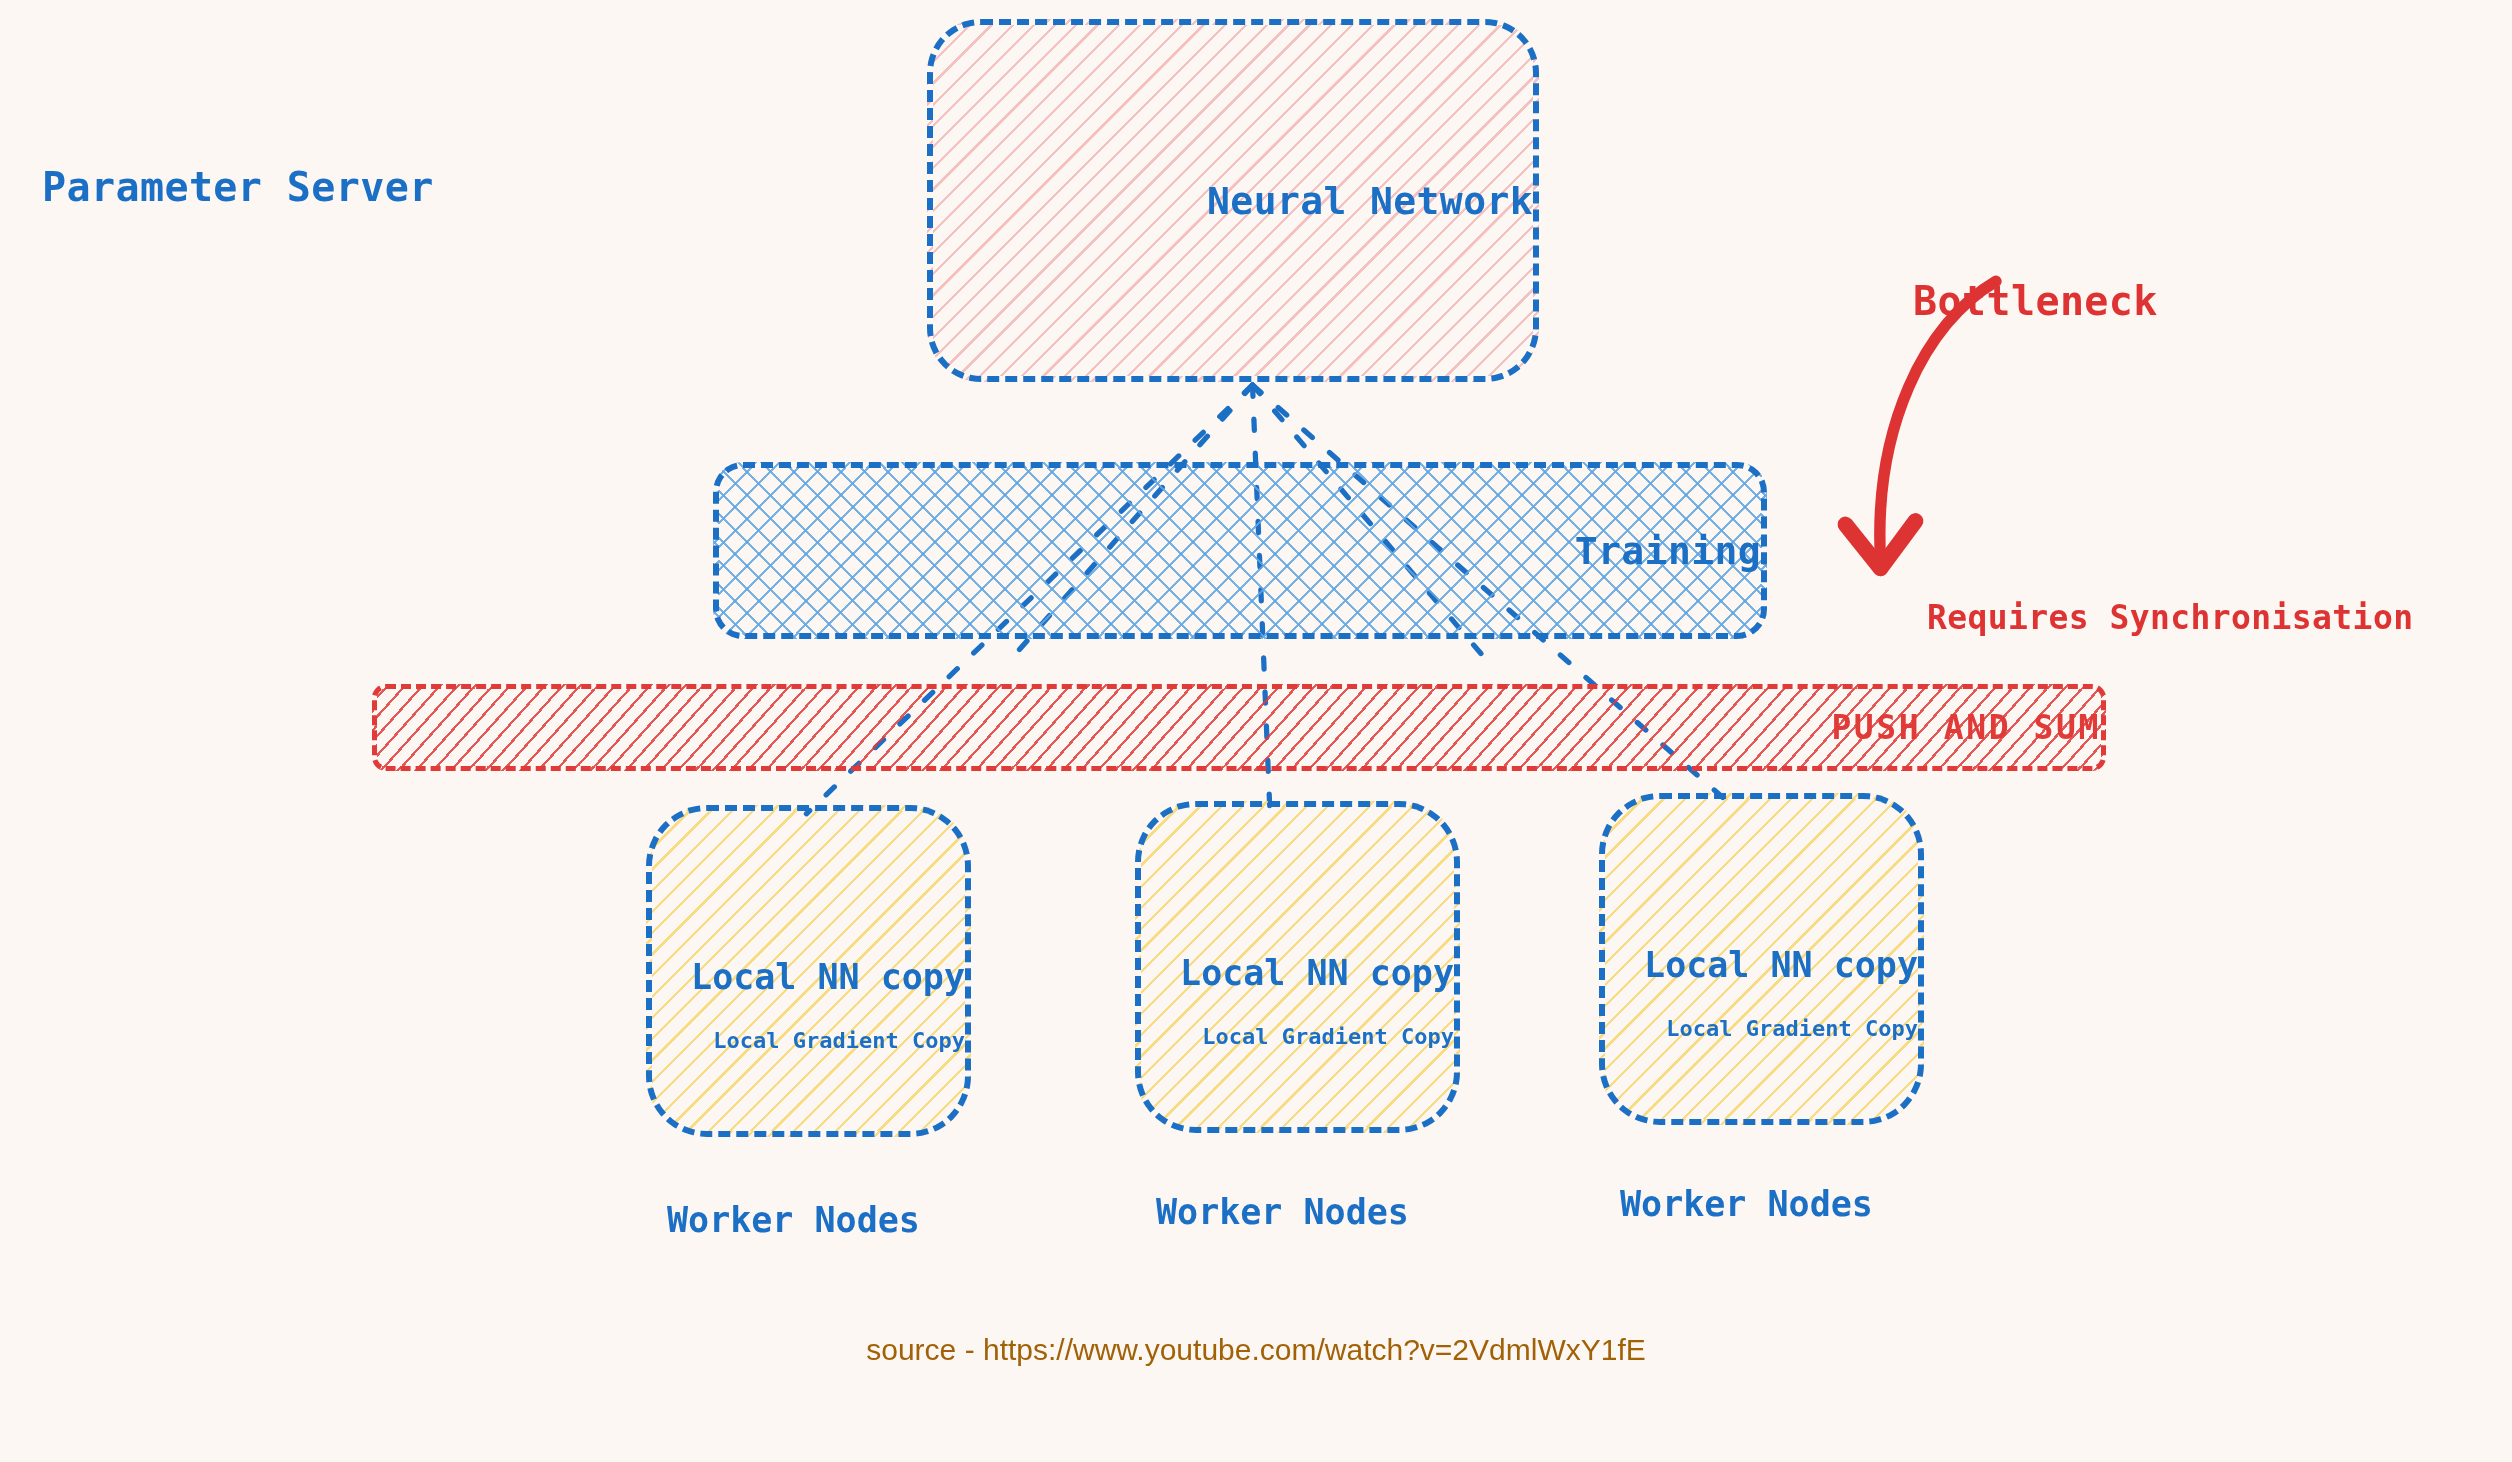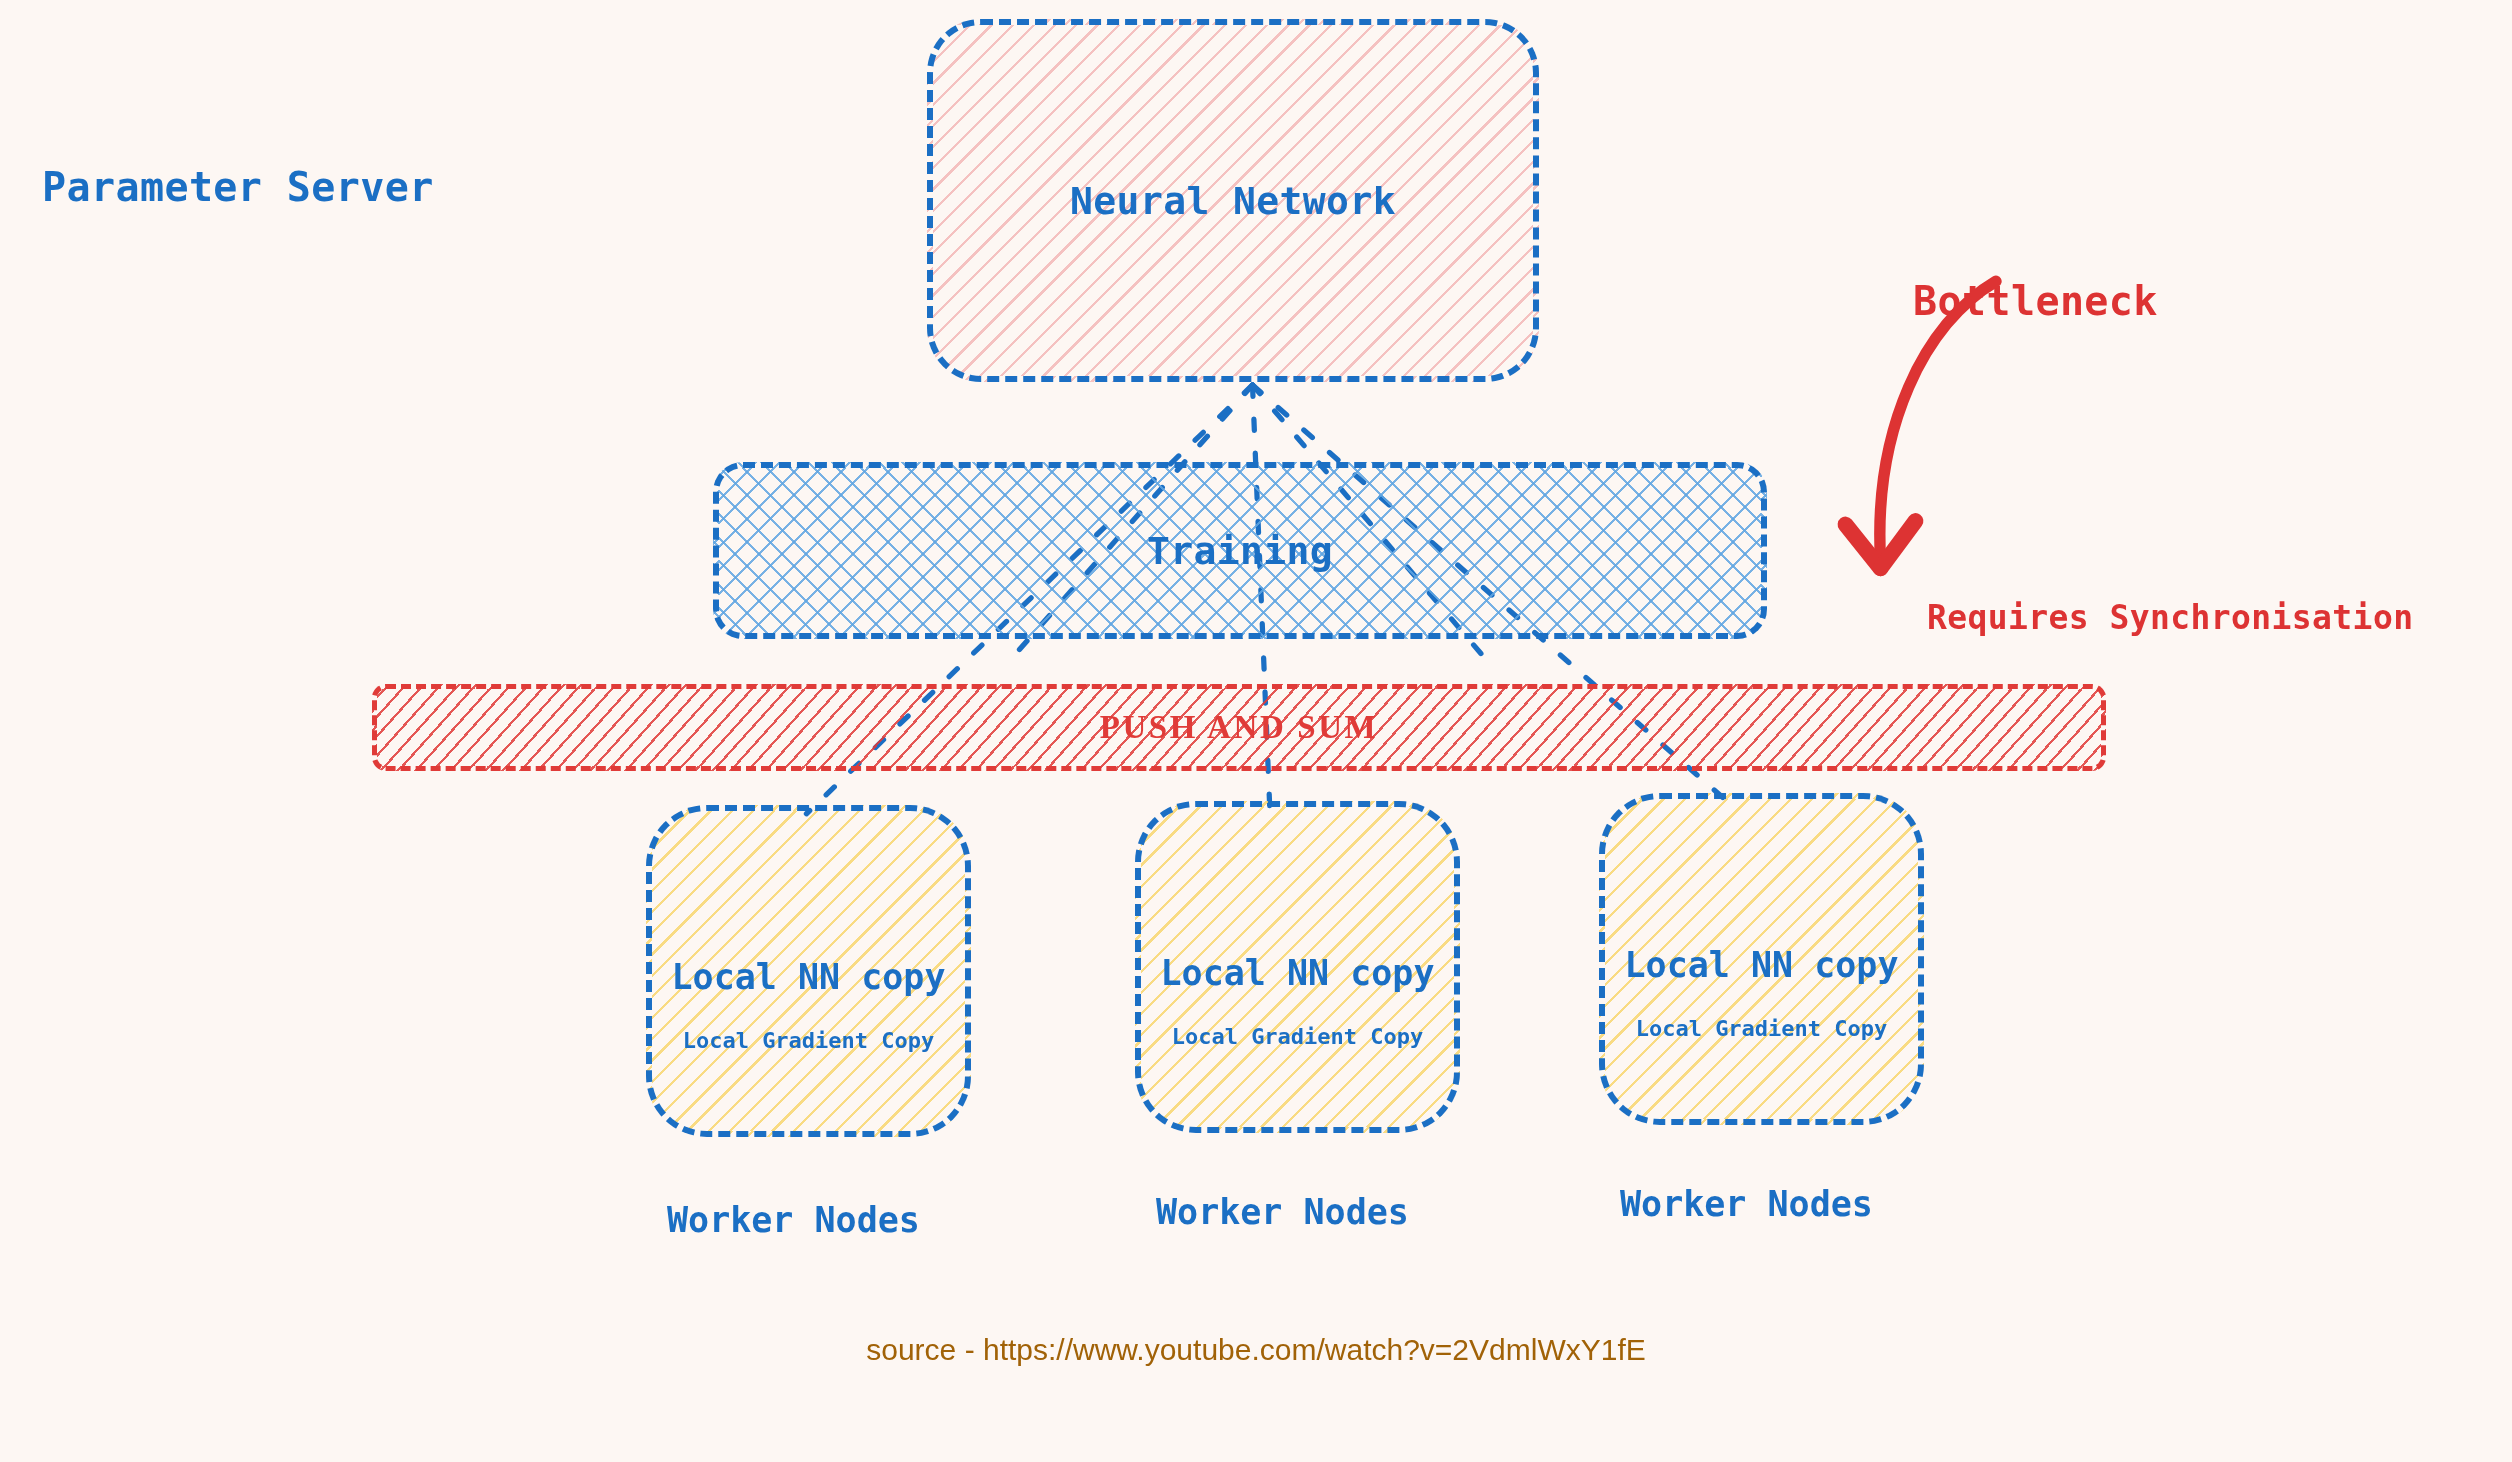--- a/index.html
+++ b/index.html
@@ -35,21 +35,21 @@
     left: 26px; top: 947px;
     font-size: 40px;
   }
 
   
   .box {
     position: absolute;
     box-sizing: border-box;
     display: flex;
     flex-direction: column;
-    align-items: center;
+    align-items: flex-end;
     justify-content: center;
   }
 
   
   #box-neural-network {
     left: 927px; top: 19px;
     width: 612px; height: 363px;
     border: 6.1px dashed #1b6fc4;
     border-radius: 54px;
     background-image: repeating-linear-gradient(
@@ -93,21 +93,20 @@
         -48deg,
         rgba(224,59,56,0.85) 0px,
         rgba(224,59,56,0.85) 2.3px,
         rgba(0,0,0,0) 2.3px,
         rgba(0,0,0,0) 13px);
   }
   #box-push-and-sum .box-title {
     font-size: 33px;
     color: #e03b38;
     letter-spacing: 2.6px;
-    font-family: Liberation Serif, serif;
   }
 
   
   .worker-box {
     width: 325px; height: 332px;
     border: 6.1px dashed #1b6fc4;
     border-radius: 61px;
     background-image: repeating-linear-gradient(
         -45deg,
         rgba(248,214,110,0.85) 0px,

